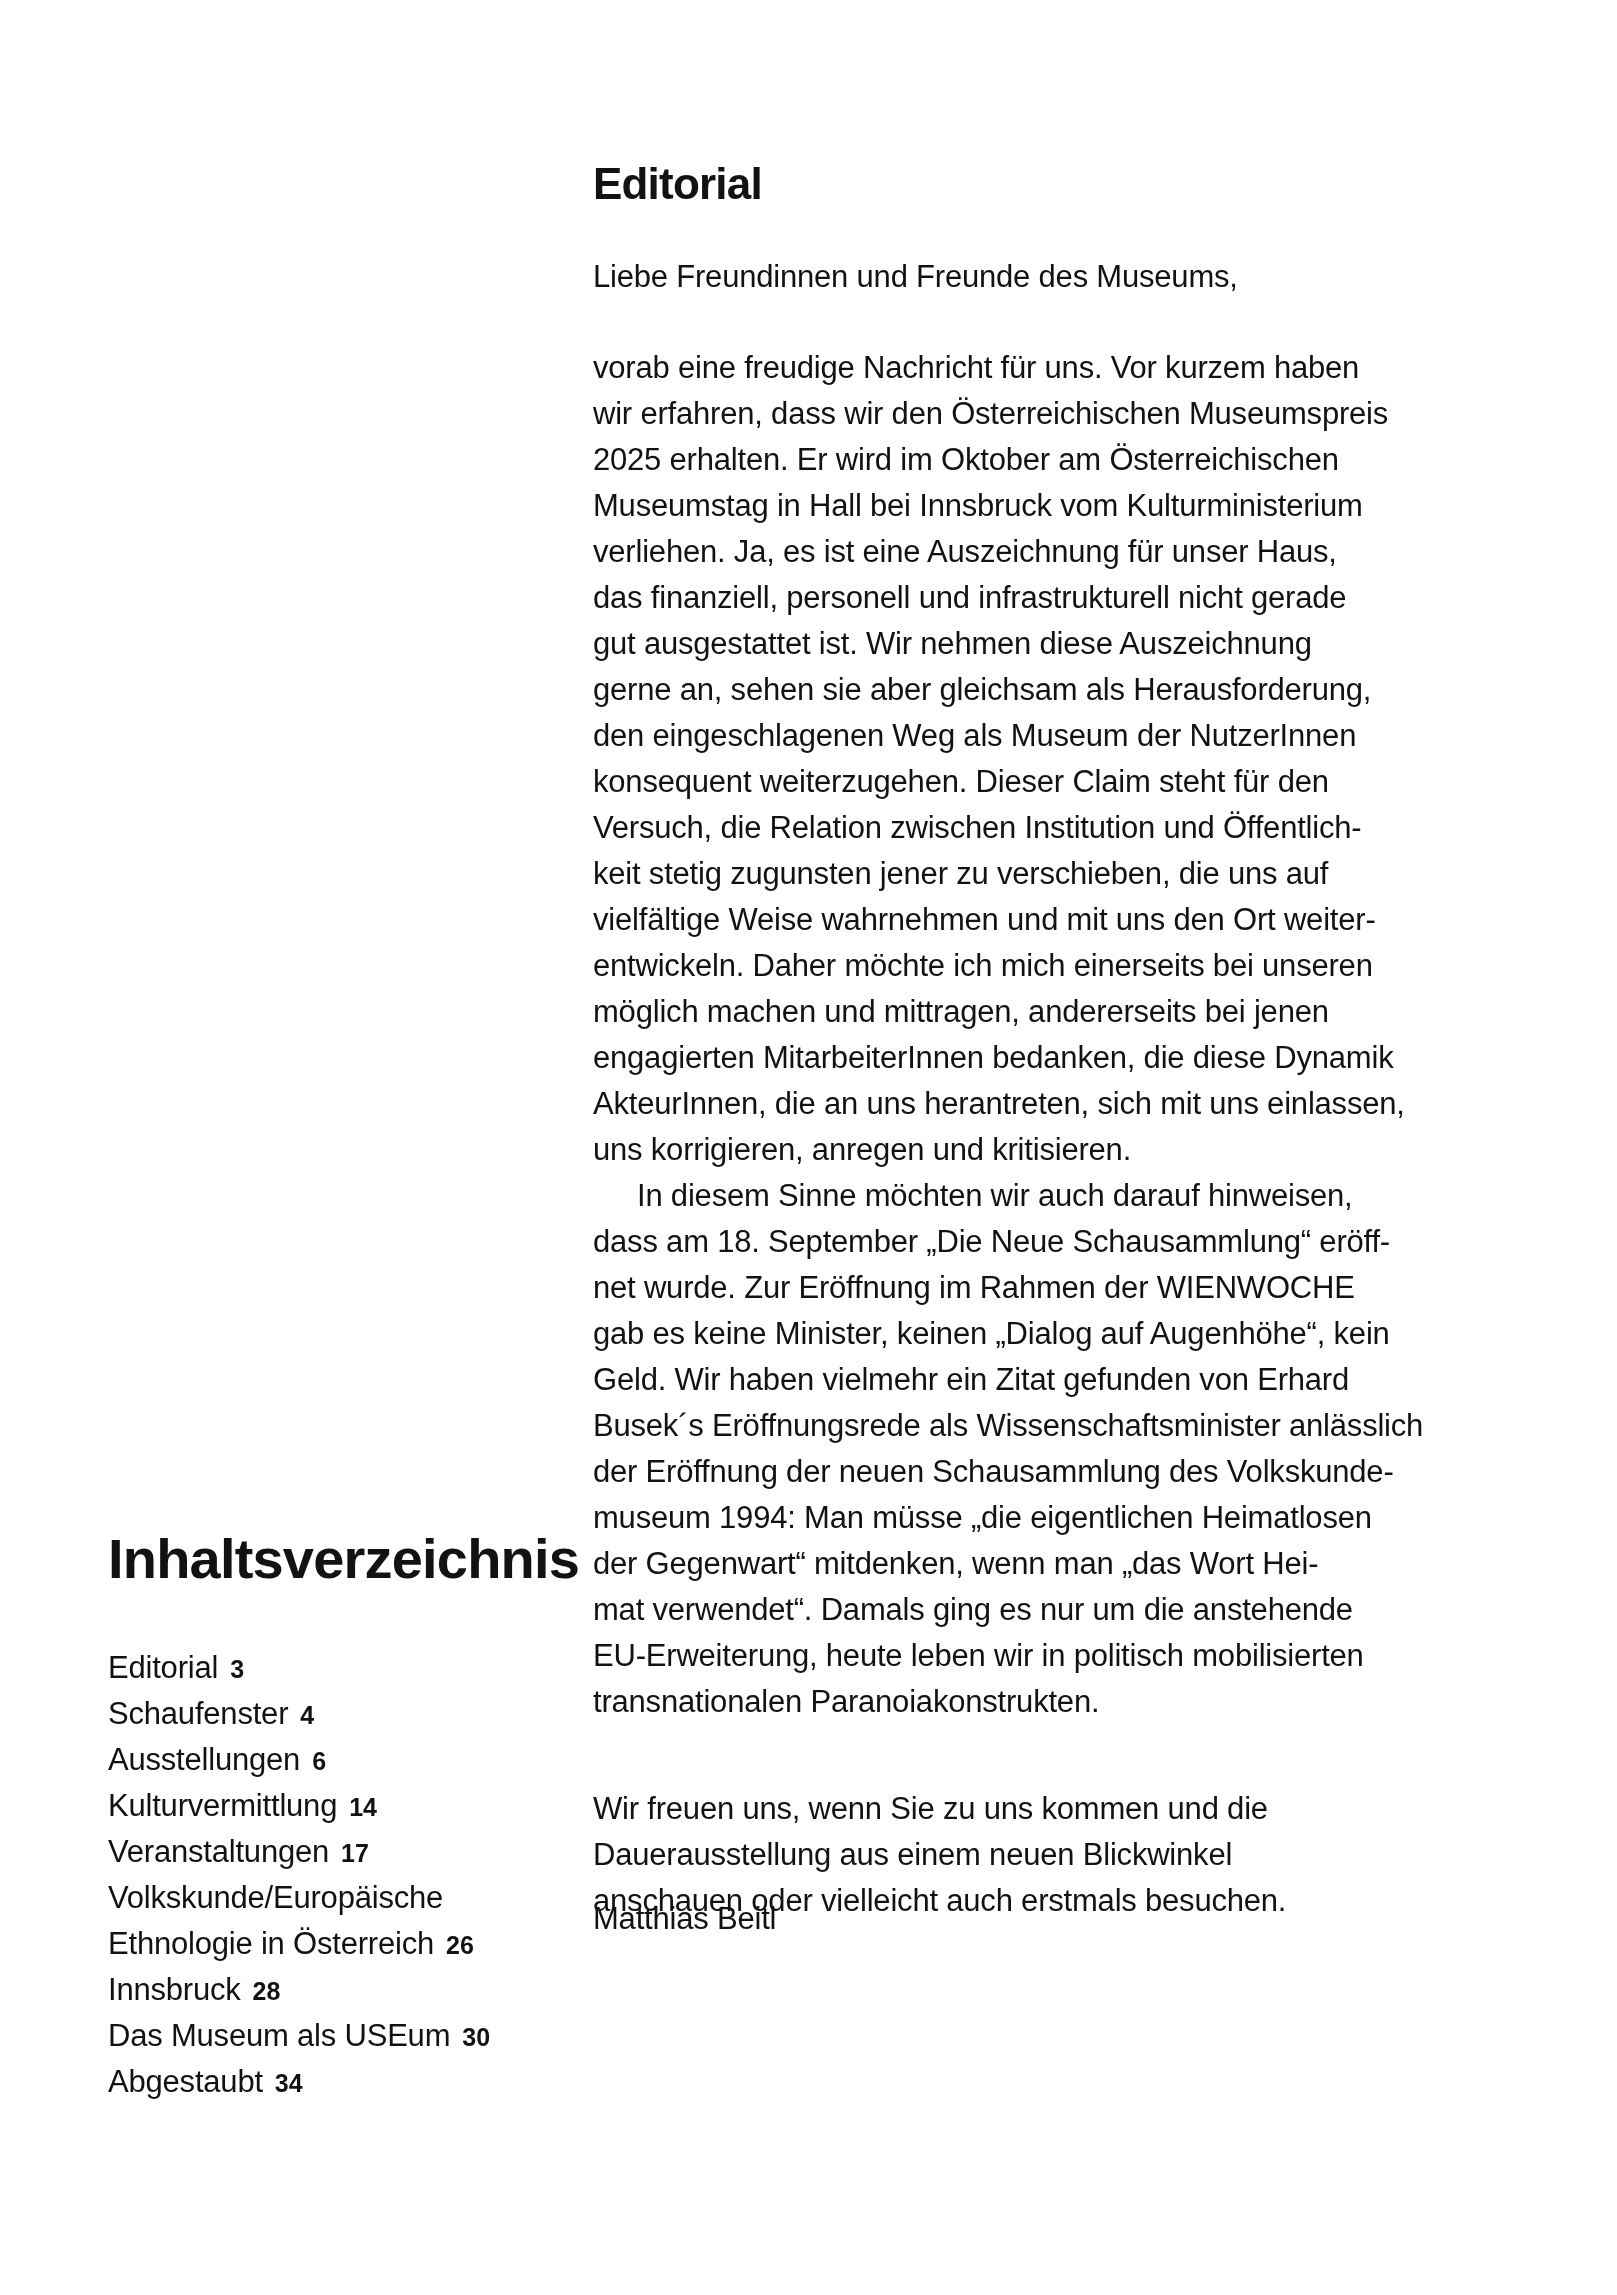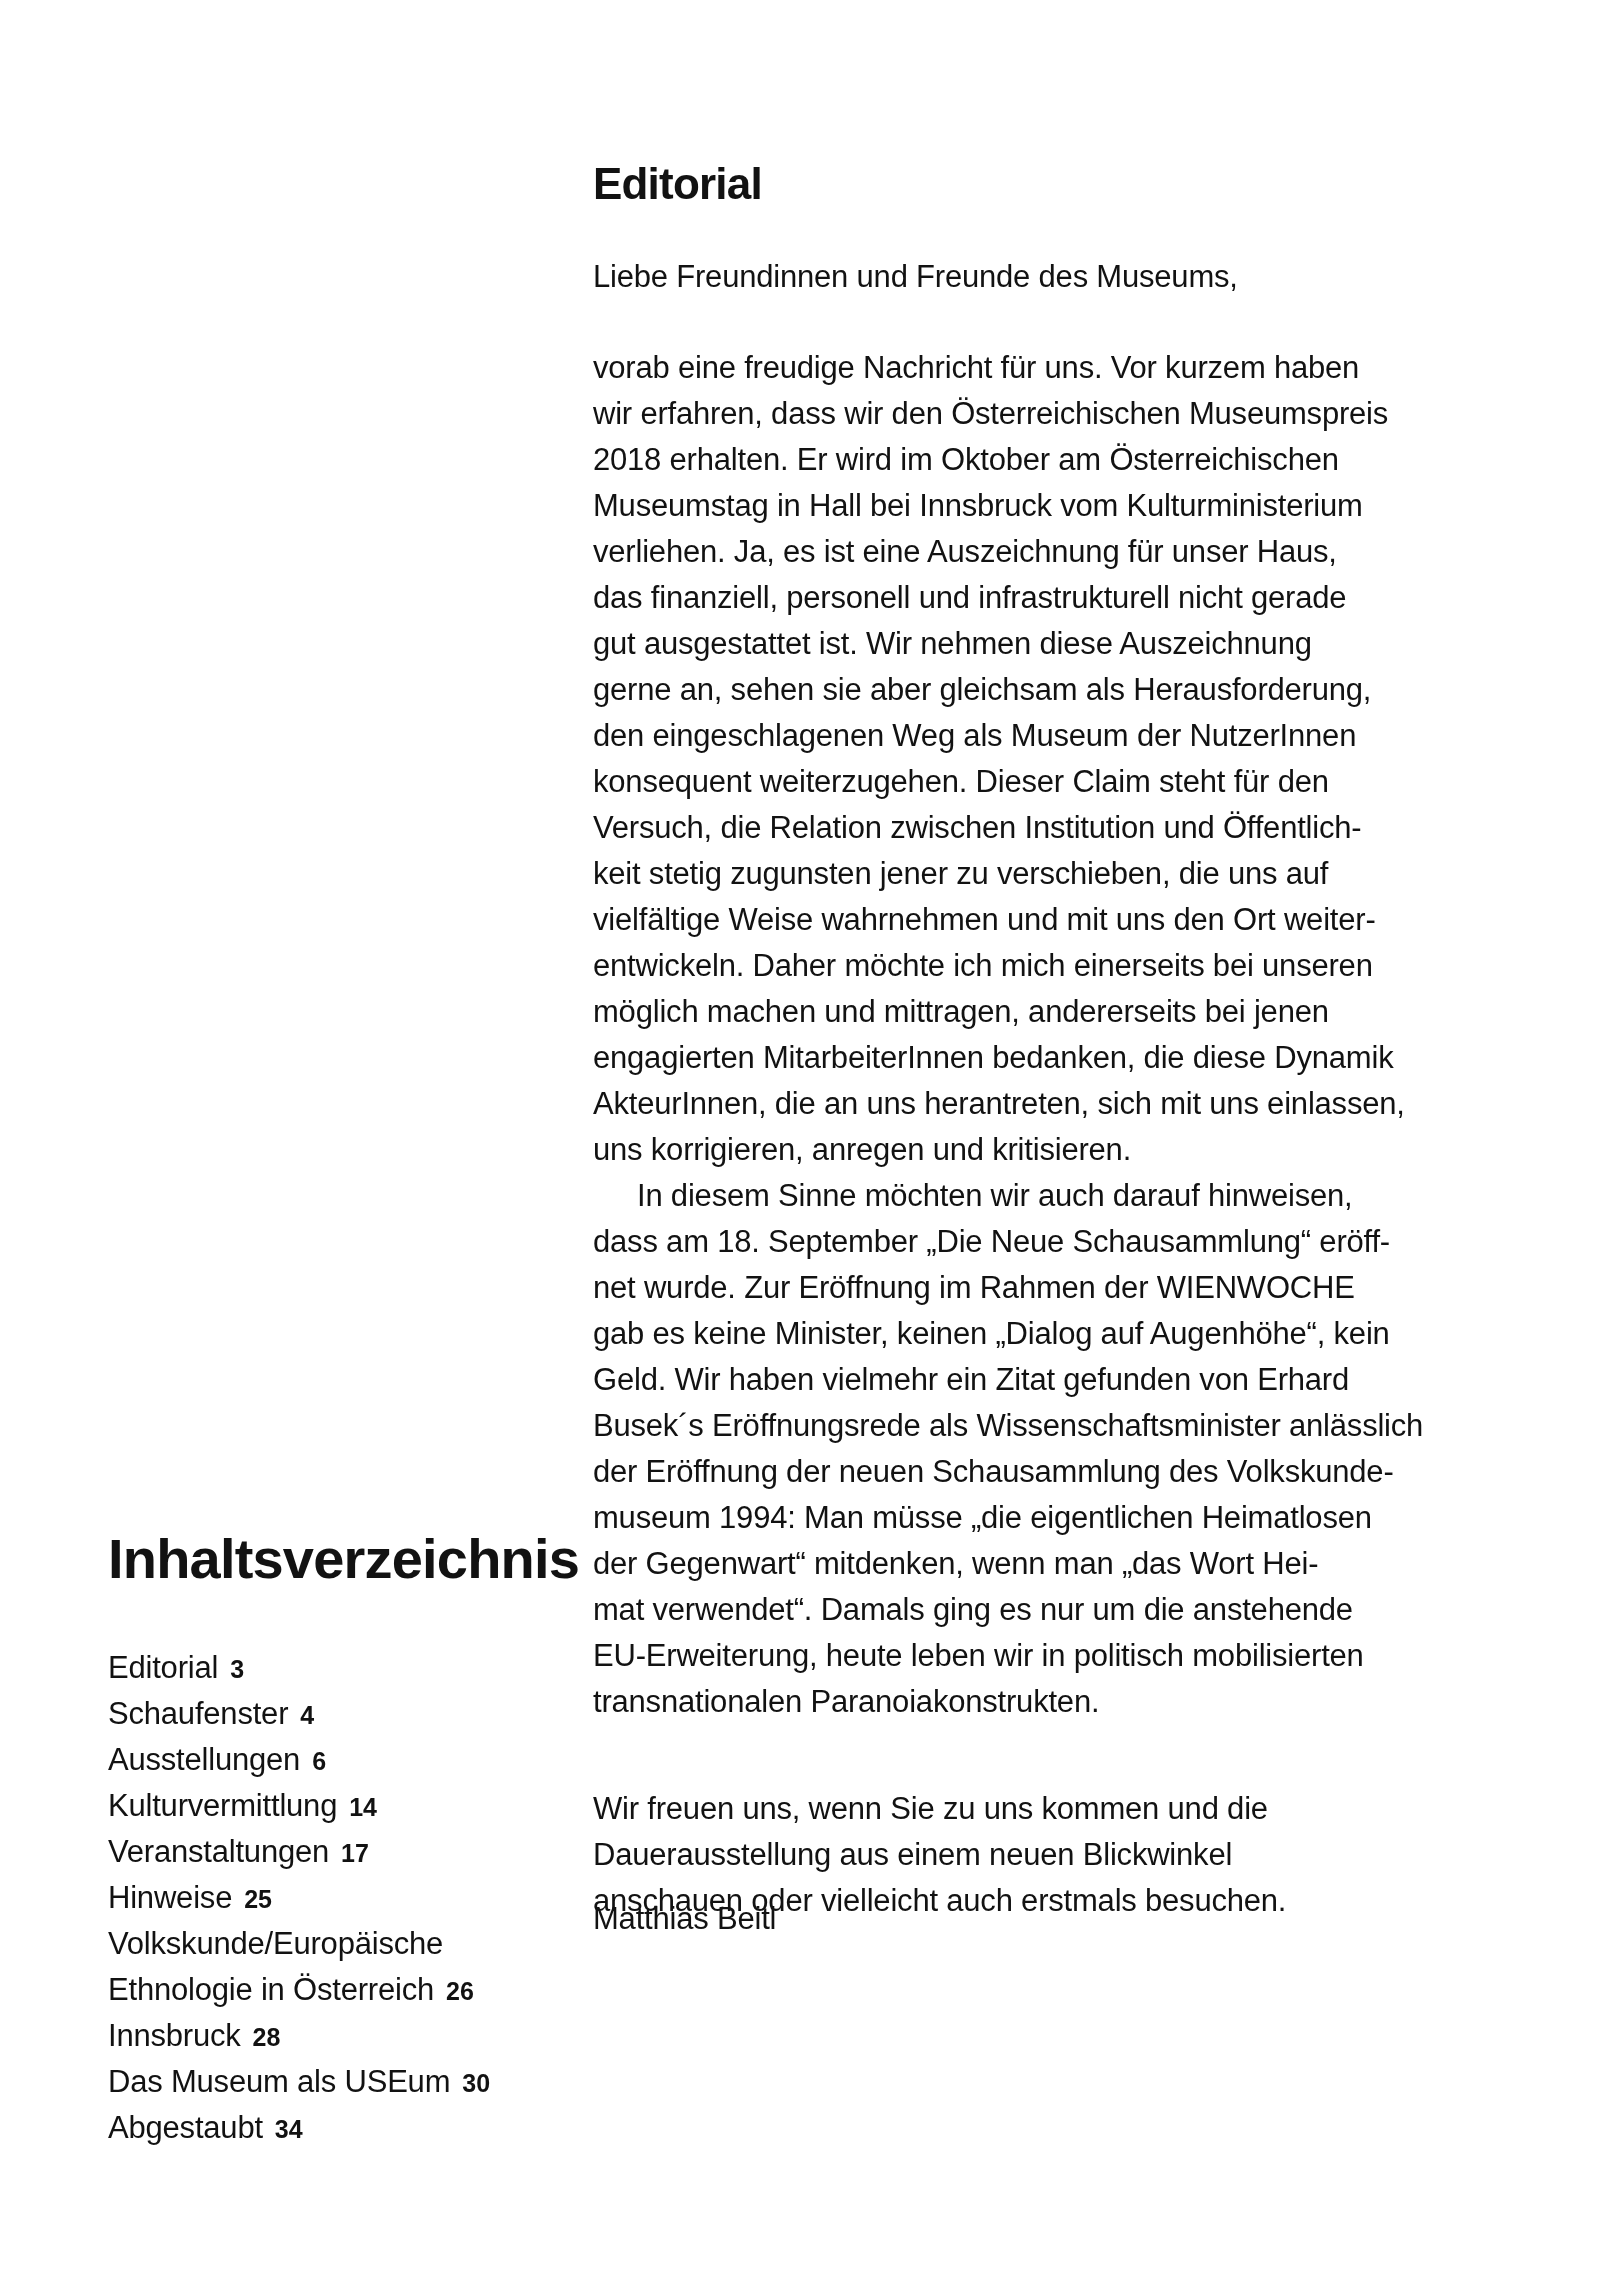--- a/index.html
+++ b/index.html
@@ -83,38 +83,37 @@
 <div class="page">
 
   <div class="toc-col">
     <h2 class="toc-title">Inhaltsverzeichnis</h2>
     <div class="toc-list">
         <div class="line toc-line"><span>Editorial</span><span class="pg">3</span></div>
         <div class="line toc-line"><span>Schaufenster</span><span class="pg">4</span></div>
         <div class="line toc-line"><span>Ausstellungen</span><span class="pg">6</span></div>
         <div class="line toc-line"><span>Kulturvermittlung</span><span class="pg">14</span></div>
         <div class="line toc-line"><span>Veranstaltungen</span><span class="pg">17</span></div>
-        <div class="line toc-line"><span>Hinweise</span><span class="pg">25</span></div>
         <div class="line toc-line"><span>Volkskunde/Europäische</span></div>
         <div class="line toc-line"><span>Ethnologie in Österreich</span><span class="pg">26</span></div>
         <div class="line toc-line"><span>Innsbruck</span><span class="pg">28</span></div>
         <div class="line toc-line"><span>Das Museum als USEum</span><span class="pg">30</span></div>
         <div class="line toc-line"><span>Abgestaubt</span><span class="pg">34</span></div>
       </div>
   </div>
 
   <div class="main-col">
     <h1 class="editorial-title">Editorial</h1>
 
     <div class="salutation-par line">Liebe Freundinnen und Freunde des Museums,</div>
 
     <div class="body-par">
         <div class="line"><span>vorab eine freudige Nachricht für uns. Vor kurzem haben</span></div>
         <div class="line"><span>wir erfahren, dass wir den Österreichischen Museumspreis</span></div>
-        <div class="line"><span>2018 erhalten. Er wird im Oktober am Österreichischen</span></div>
+        <div class="line"><span>2025 erhalten. Er wird im Oktober am Österreichischen</span></div>
         <div class="line"><span>Museumstag in Hall bei Innsbruck vom Kulturministerium</span></div>
         <div class="line"><span>verliehen. Ja, es ist eine Auszeichnung für unser Haus,</span></div>
         <div class="line"><span>das finanziell, personell und infrastrukturell nicht gerade</span></div>
         <div class="line"><span>gut ausgestattet ist. Wir nehmen diese Auszeichnung</span></div>
         <div class="line"><span>gerne an, sehen sie aber gleichsam als Herausforderung,</span></div>
         <div class="line"><span>den eingeschlagenen Weg als </span><span class="it">Museum der NutzerInnen</span></div>
         <div class="line"><span>konsequent weiterzugehen. Dieser </span><span class="it">Claim</span><span> steht für den</span></div>
         <div class="line"><span>Versuch, die Relation zwischen Institution und Öffentlich-</span></div>
         <div class="line"><span>keit stetig zugunsten jener zu verschieben, die uns auf</span></div>
         <div class="line"><span>vielfältige Weise wahrnehmen und mit uns den Ort weiter-</span></div>

